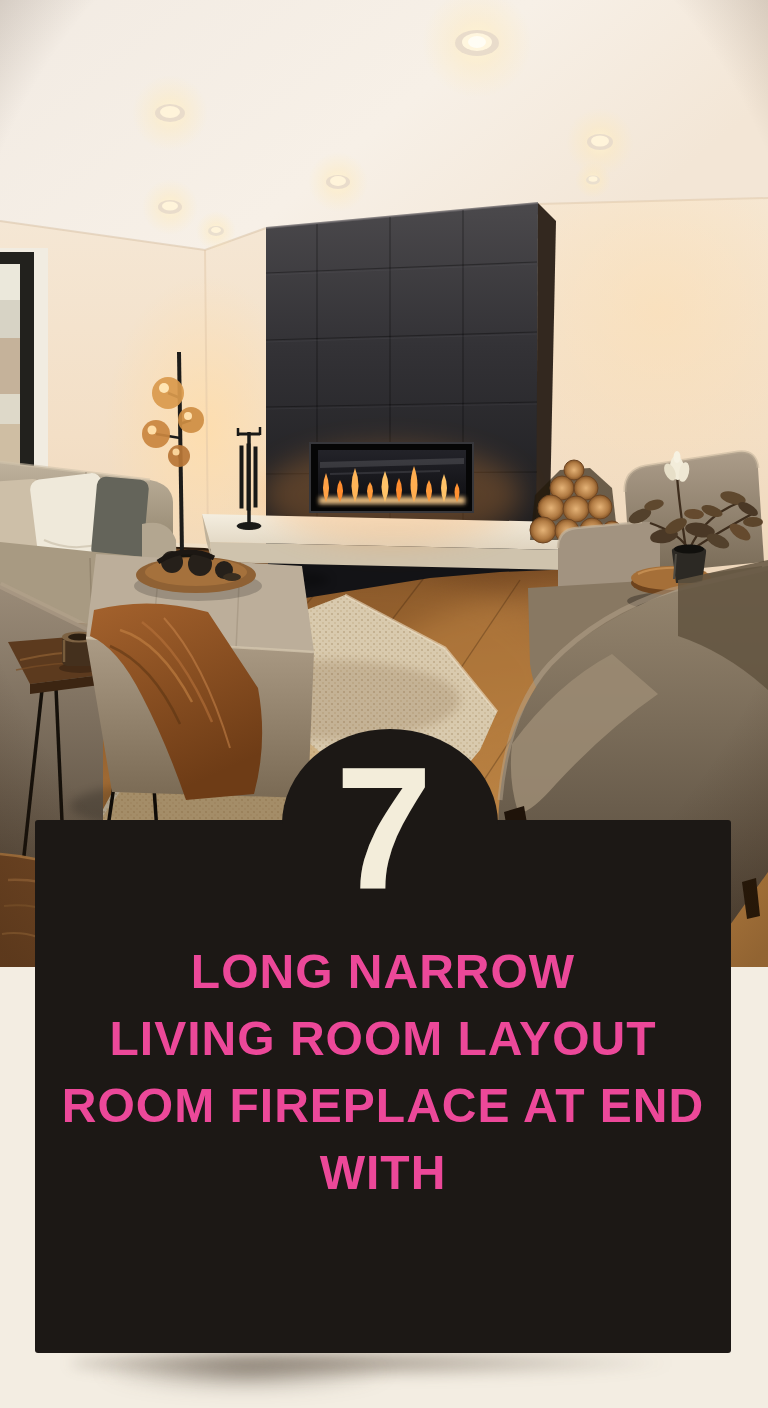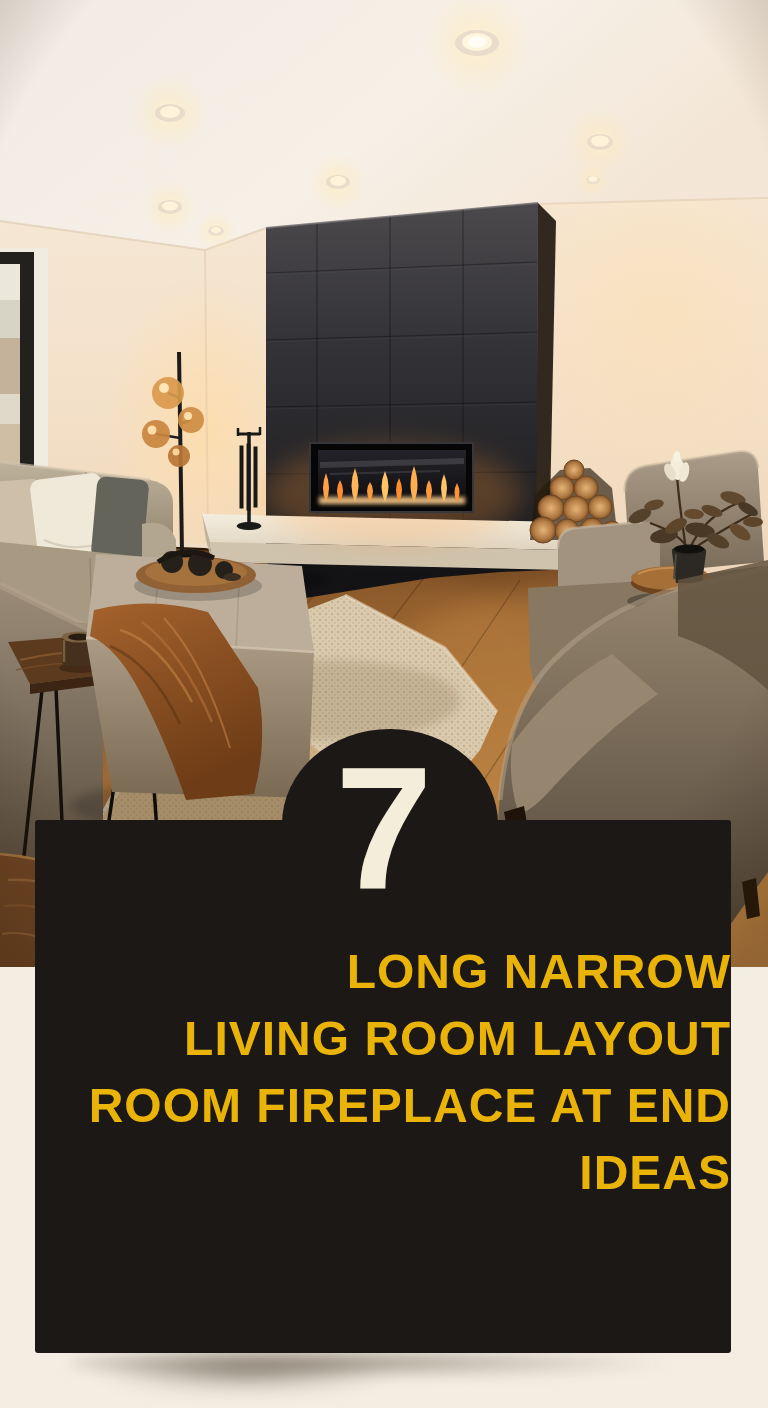--- a/index.html
+++ b/index.html
@@ -31,21 +31,21 @@
     border-radius:50% 50% 0 0 / 100% 100% 0 0;
   }
   .number{
     position:absolute;left:0;right:0;top:-92px;height:198px;
     display:flex;align-items:center;justify-content:center;
     color:#f3edda;font-size:175px;font-weight:bold;line-height:1;
     letter-spacing:-2px;
   }
   .title{
     position:absolute;top:118px;left:0;right:0;
-    text-align:right;color:#eab308;
+    text-align:center;color:#ec4899;
     font-size:48px;font-weight:bold;line-height:67px;letter-spacing:1px;
   }
   .title div{white-space:nowrap;}
 </style>
 </head>
 <body>
 
 <div class="pin">
 
   <div class="photo">
@@ -460,17 +460,17 @@
   <div class="card-shadow"></div>
   <div class="card-shadow2"></div>
 
   <div class="card">
     <div class="dome"></div>
     <div class="number">7</div>
     <div class="title">
       <div>LONG NARROW</div>
       <div>LIVING ROOM LAYOUT</div>
       <div>ROOM FIREPLACE AT END</div>
-      <div>IDEAS</div>
+      <div>WITH</div>
     </div>
   </div>
 
 </div>
 
 </body></html>

